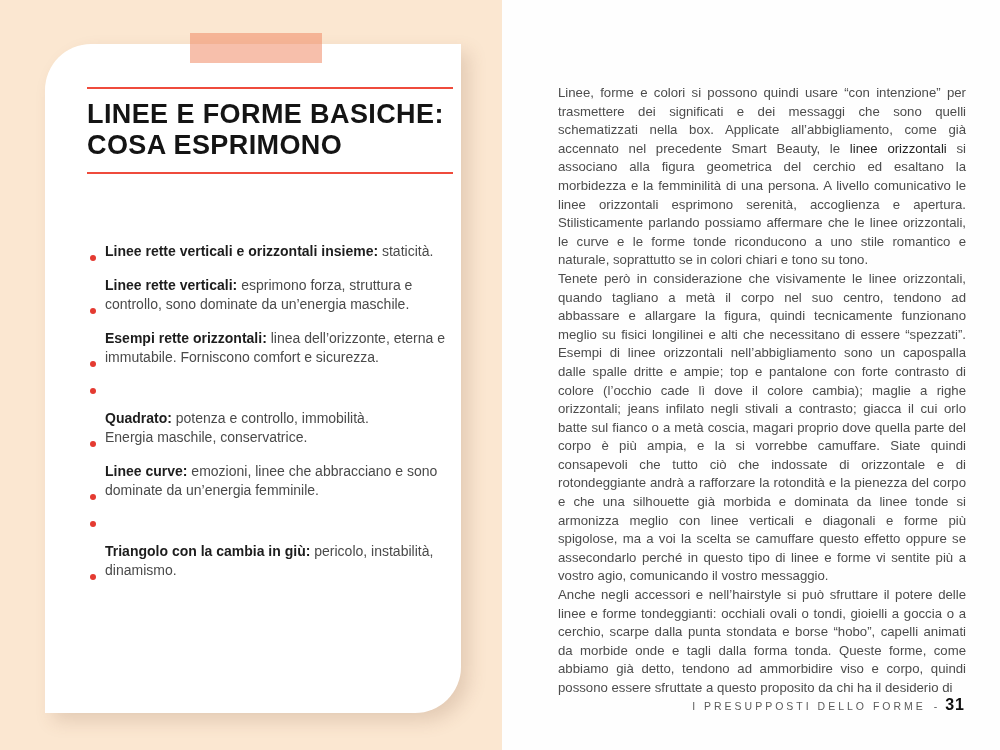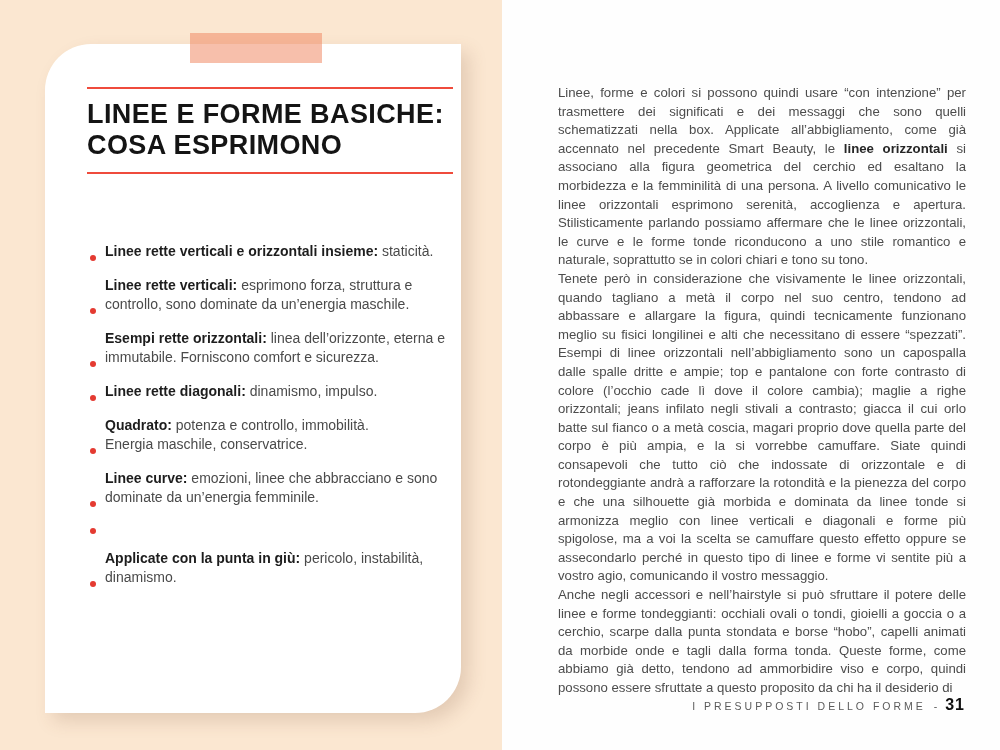--- a/index.html
+++ b/index.html
@@ -49,21 +49,21 @@
     background:#e43a31;margin:6px 9px 0 0;
   }
   .bullet-text{white-space:pre-line;}
   .bullet-lead{font-weight:bold;color:#1d1d1d;}
   .article{
     position:absolute;left:558px;top:84px;width:408px;
     font-size:13.2px;line-height:18.6px;color:#4c4c4c;
     text-align:justify;
   }
   .article p{margin:0;}
-  .article .bold-span{font-weight:bold;color:#262626;}
+  .article .bold-span{font-weight:normal;color:#262626;}
   .footer{
     position:absolute;right:35px;top:696px;
     font-size:10.5px;letter-spacing:3px;color:#5a5a5a;
     white-space:nowrap;
   }
   .footer .sep{letter-spacing:0;margin:0 2px;color:#5a5a5a;}
   .footer .page-num{
     font-weight:bold;color:#101010;font-size:16px;letter-spacing:1px;
   }
 </style>
@@ -87,37 +87,36 @@
       <li>
         <span class="dot"></span>
         <span class="bullet-text"><span class="bullet-lead">Linee rette verticali:</span><span> esprimono forza, struttura e controllo, sono dominate da un’energia maschile.</span></span>
       </li>
       <li>
         <span class="dot"></span>
         <span class="bullet-text"><span class="bullet-lead">Esempi rette orizzontali:</span><span> linea dell’orizzonte, eterna e immutabile. Forniscono comfort e sicurezza.</span></span>
       </li>
       <li>
         <span class="dot"></span>
-        <span class="bullet-text"><span class="bullet-lead">Linee rette diagonali:</span><span> dinamismo, impulso.</span></span>
       </li>
       <li>
         <span class="dot"></span>
         <span class="bullet-text"><span class="bullet-lead">Quadrato:</span><span> potenza e controllo, immobilità.
 Energia maschile, conservatrice.</span></span>
       </li>
       <li>
         <span class="dot"></span>
         <span class="bullet-text"><span class="bullet-lead">Linee curve:</span><span> emozioni, linee che abbracciano e sono dominate da un’energia femminile.</span></span>
       </li>
       <li>
         <span class="dot"></span>
       </li>
       <li>
         <span class="dot"></span>
-        <span class="bullet-text"><span class="bullet-lead">Applicate con la punta in giù:</span><span> pericolo, instabilità, dinamismo.</span></span>
+        <span class="bullet-text"><span class="bullet-lead">Triangolo con la cambia in giù:</span><span> pericolo, instabilità, dinamismo.</span></span>
       </li>
     </ul>
   </div>
 </div>
 
 <div class="tape"></div>
 
 <div class="article">
   <p><span>Linee, forme e colori si possono quindi usare “con intenzione” per trasmettere dei significati e dei messaggi che sono quelli schematizzati nella box. Applicate all’abbigliamento, come già accennato nel precedente Smart Beauty, le </span><span class="bold-span">linee orizzontali</span><span> si associano alla figura geometrica del cerchio ed esaltano la morbidezza e la femminilità di una persona. A livello comunicativo le linee orizzontali esprimono serenità, accoglienza e apertura. Stilisticamente parlando possiamo affermare che le linee orizzontali, le curve e le forme tonde riconducono a uno stile romantico e naturale, soprattutto se in colori chiari e tono su tono.</span></p>
   <p>Tenete però in considerazione che visivamente le linee orizzontali, quando tagliano a metà il corpo nel suo centro, tendono ad abbassare e allargare la figura, quindi tecnicamente funzionano meglio su fisici longilinei e alti che necessitano di essere “spezzati”. Esempi di linee orizzontali nell’abbigliamento sono un capospalla dalle spalle dritte e ampie; top e pantalone con forte contrasto di colore (l’occhio cade lì dove il colore cambia); maglie a righe orizzontali; jeans infilato negli stivali a contrasto; giacca il cui orlo batte sul fianco o a metà coscia, magari proprio dove quella parte del corpo è più ampia, e la si vorrebbe camuffare. Siate quindi consapevoli che tutto ciò che indossate di orizzontale e di rotondeggiante andrà a rafforzare la rotondità e la pienezza del corpo e che una silhouette già morbida e dominata da linee tonde si armonizza meglio con linee verticali e diagonali e forme più spigolose, ma a voi la scelta se camuffare questo effetto oppure se assecondarlo perché in questo tipo di linee e forme vi sentite più a vostro agio, comunicando il vostro messaggio.</p>

